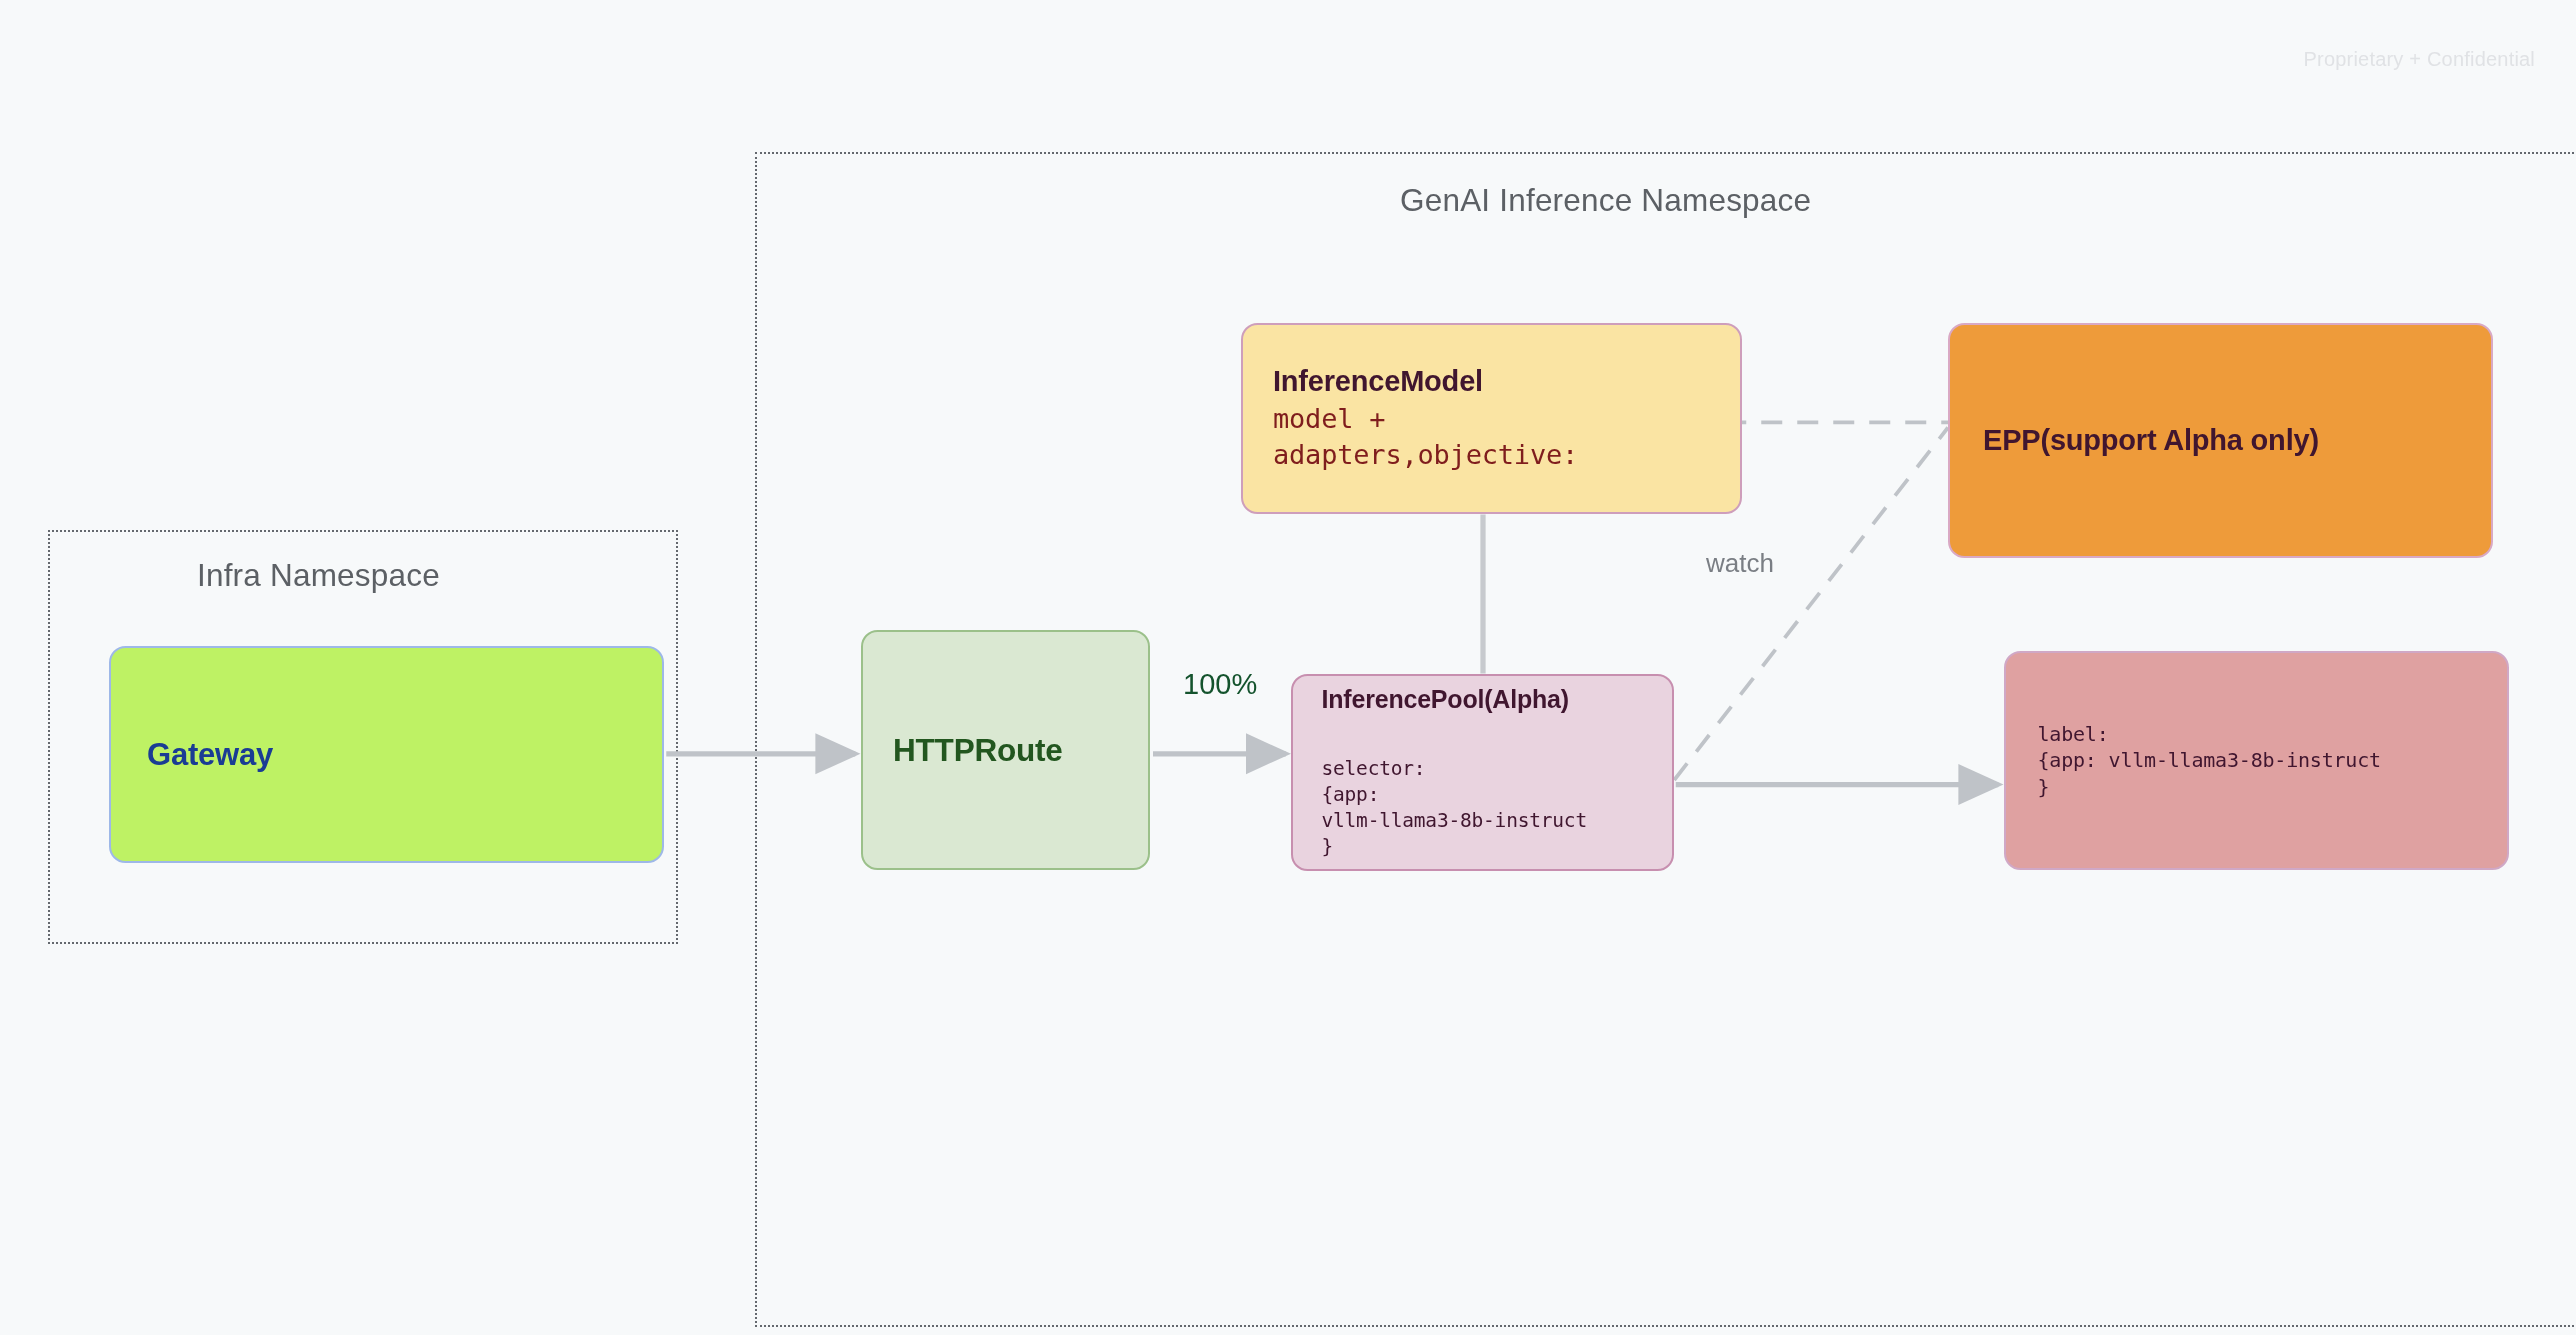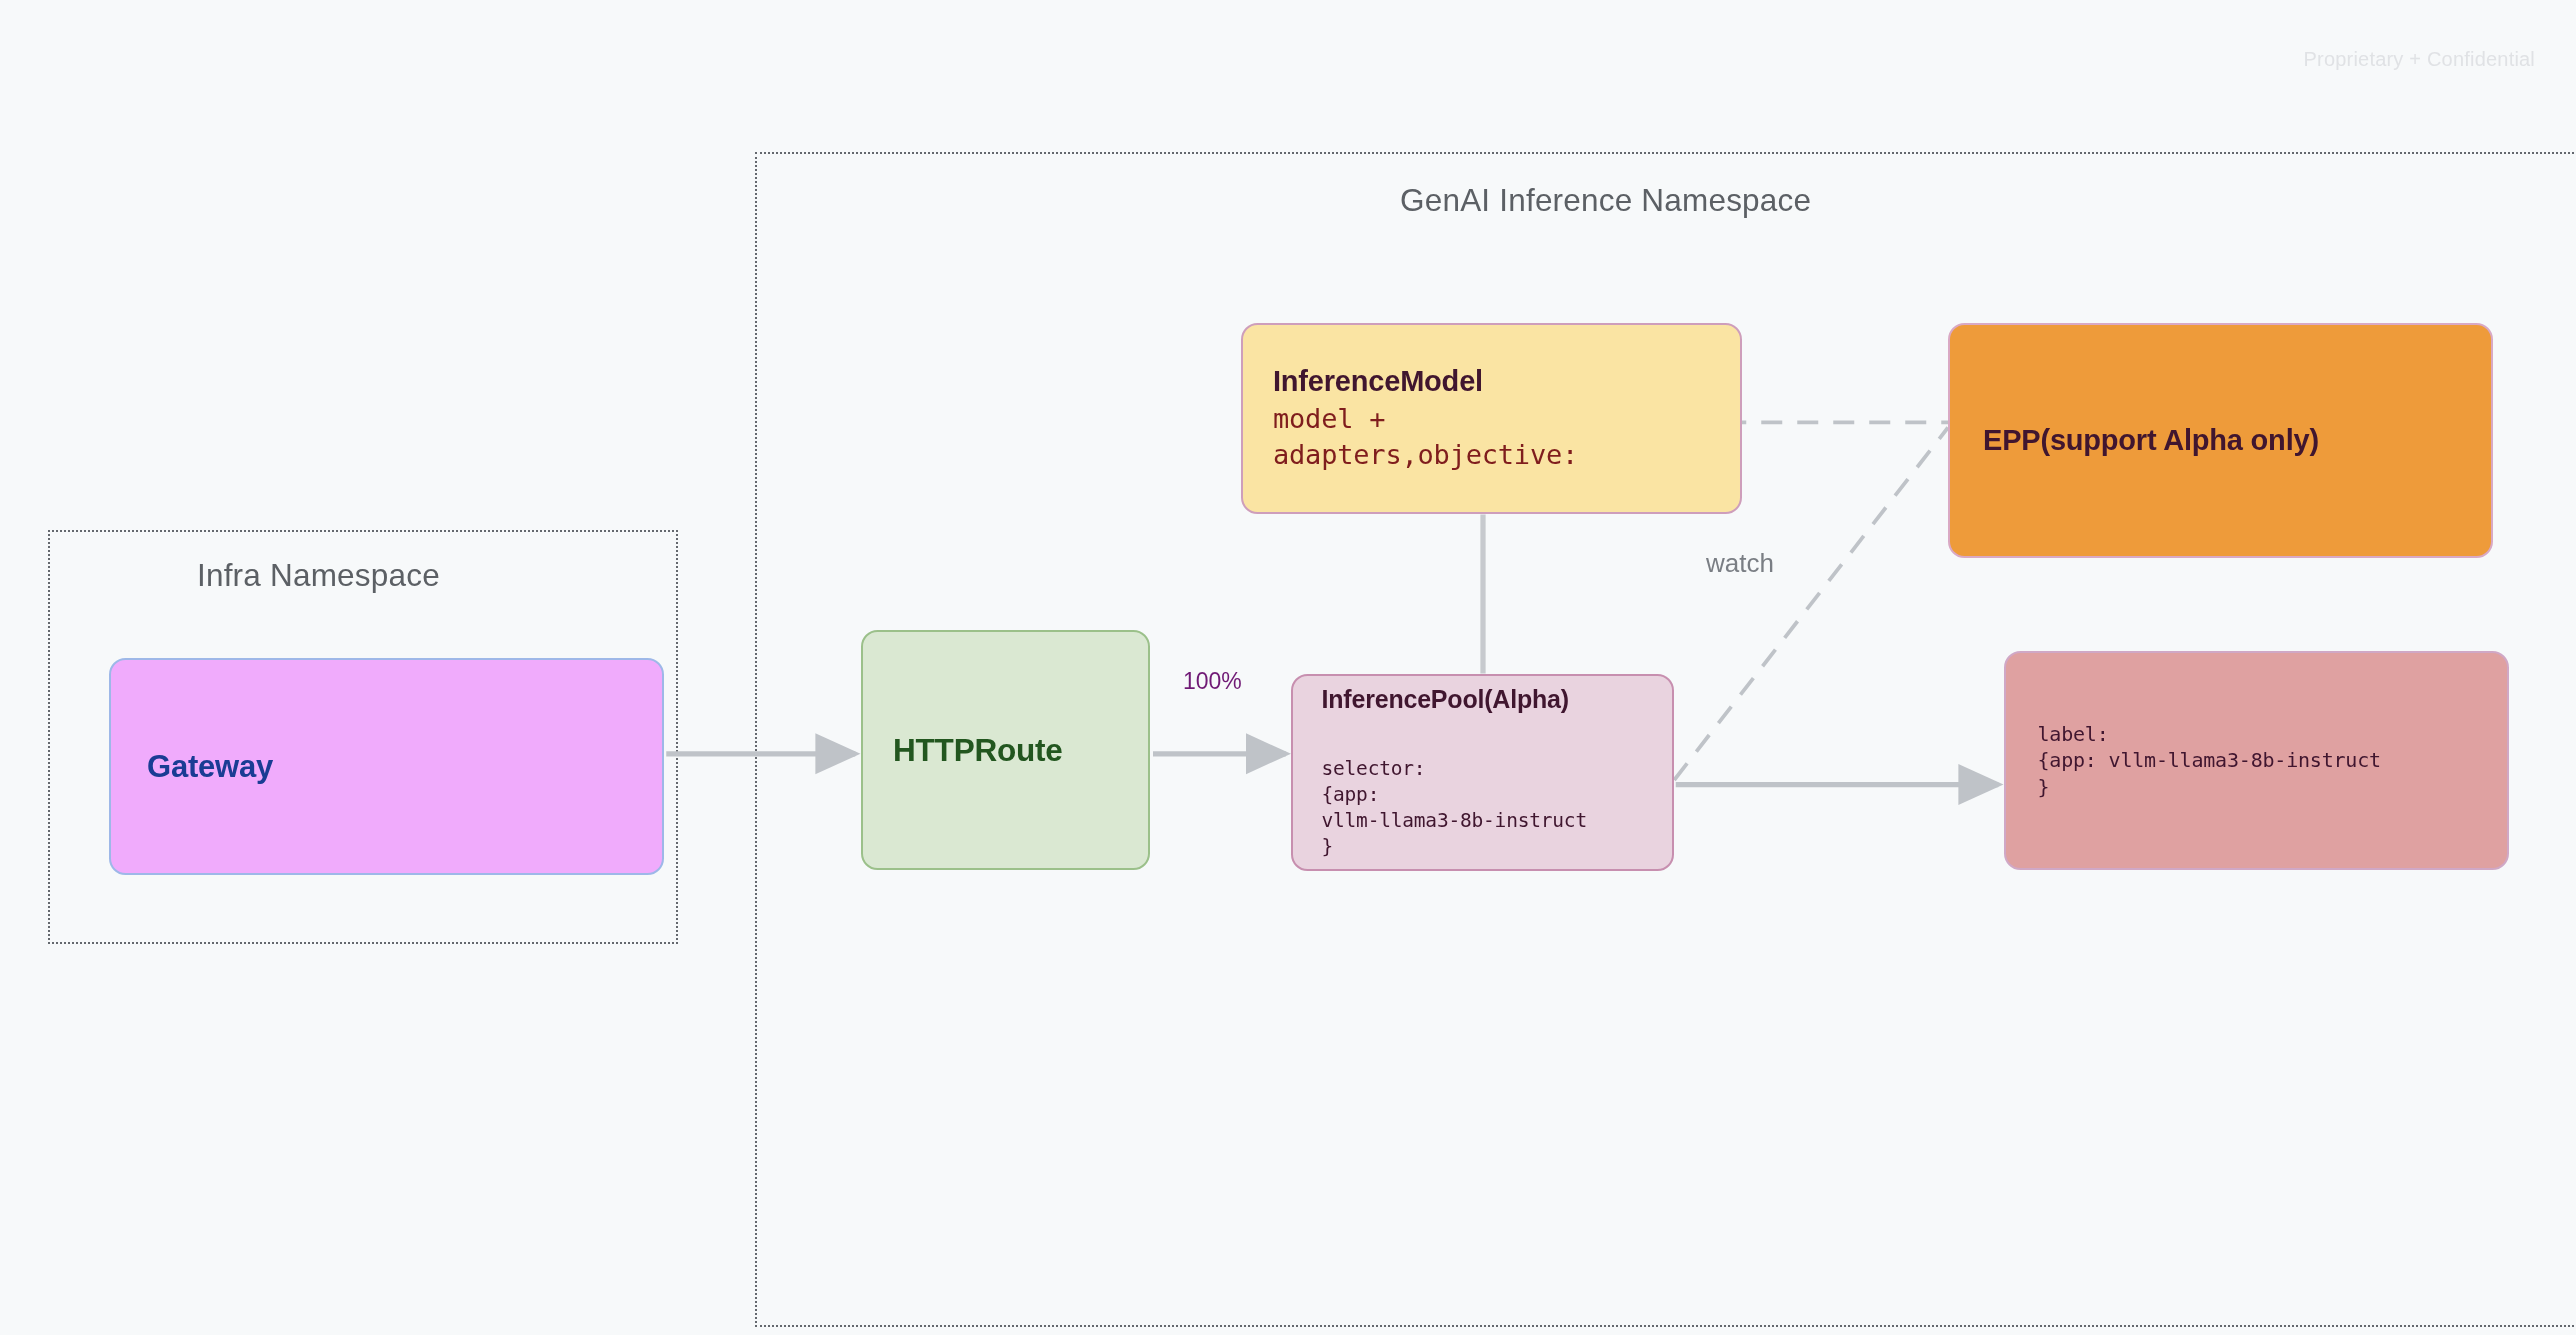--- a/index.html
+++ b/index.html
@@ -59,24 +59,23 @@
   }
   .node .meta {
     font-family: "DejaVu Sans Mono", "Liberation Mono", monospace;
     white-space: pre-line;
     letter-spacing: -0.2px;
   }
 
   
   #gateway {
     left: 109px; top: 646px; width: 555px; height: 217px;
-    background: #f0abfc;
+    background: #bef264;
     border: 2.3px solid #9EB8E8;
     padding: 0 36px;
-    margin-top: 12px;
   }
   #gateway .title { font-size: 31px; color: #1A3C94; }
 
   
   #httproute {
     left: 861px; top: 630px; width: 289px; height: 240px;
     background: #DAE8D2;
     border: 2.3px solid #9BC08A;
     padding: 0 30px;
     align-items: flex-start;
@@ -119,22 +118,22 @@
     background: #DFA1A1;
     border: 2.3px solid #D0A8C6;
     padding: 0 31.5px;
   }
   #modelserverpods .title { font-size: 29px; color: #40162F; margin-bottom: 3px; }
   #modelserverpods .meta { font-size: 20px; color: #40162F; line-height: 1.33; }
 
   
   .edge-label {
     position: absolute;
-    font-size: 23px;
-    color: #701a75;
+    font-size: 29px;
+    color: #14532d;
     white-space: nowrap;
   }
   #label-100 { left: 1183px; top: 668px; }
   #label-watch { left: 1706px; top: 548px; font-size: 26px; color: #7A7E84; }
 
   
   #edges {
     position: absolute;
     left: 0; top: 0;
     width: 2576px; height: 1335px;

